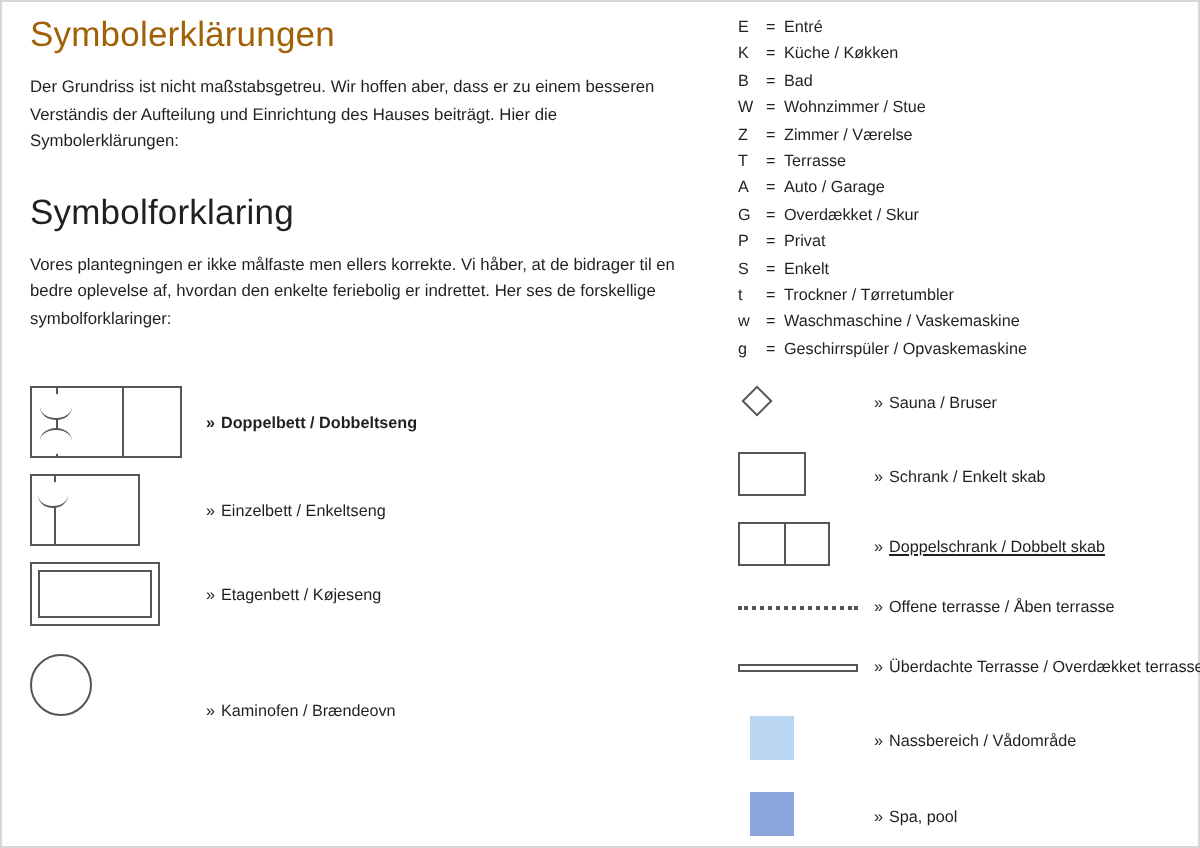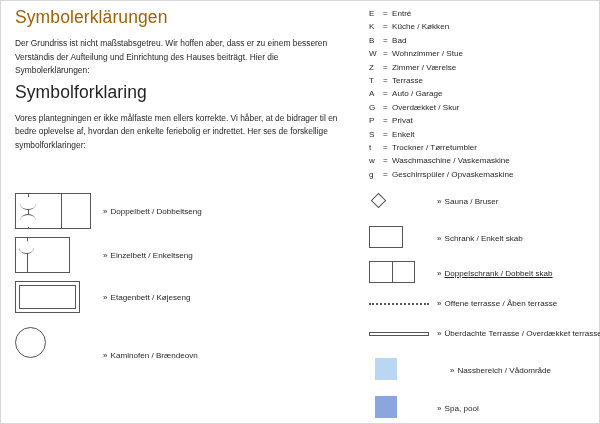--- a/index.html
+++ b/index.html
@@ -40,21 +40,21 @@
   .para {
     font-size: 8.4px;
     line-height: 1.62;
     margin: 0;
     color: #231f20;
   }
   .title-da {
     font-size: 17.5px;
     font-weight: normal;
     letter-spacing: 0.1px;
-    margin: 4px 0 9px 0;
+    margin: 18px 0 9px 0;
     color: #231f20;
   }
 
   
   .left-legend {
     position: absolute;
     left: 14px;
     top: 192px;
     width: 340px;
   }
@@ -271,21 +271,21 @@
 
     <div class="lrow">
       <div class="sym" style="width:76px;height:36px;">
         <div class="bed" style="width:76px;height:36px;">
           <div class="pillow" style="width:13px;"></div>
           <div class="split" style="left:44.5px;"></div>
           <div class="curve" style="left:4px;top:3px;width:16px;height:13px;border-right:none;border-top:none;border-left:none;"></div>
           <div class="curve" style="left:4px;top:20px;width:16px;height:13px;border-right:none;border-bottom:none;border-left:none;"></div>
         </div>
       </div>
-      <div class="lbl" style="top:14px;">
+      <div class="lbl" style="top:14px;font-weight:bold;">
         <span class="arrow">»</span><span>Doppelbett / Dobbeltseng</span>
       </div>
     </div>
 
     <div class="lrow">
       <div class="sym" style="width:55px;height:36px;">
         <div class="bed" style="width:55px;height:36px;">
           <div class="pillow" style="width:12px;"></div>
           <div class="curve" style="left:3px;top:3px;width:15px;height:13px;border-right:none;border-top:none;border-left:none;"></div>
         </div>
@@ -432,21 +432,21 @@
       </div>
       <div class="lbl" style="top:3px;">
         <span class="arrow">»</span><span>Überdachte Terrasse / Overdækket terrasse</span>
       </div>
     </div>
 
     <div class="rrow" style="height:38px;">
       <div class="sym" style="left:6px;top:0;">
         <div class="swatch" id="sw-wet" style="background: rgb(185, 214, 242);"></div>
       </div>
-      <div class="lbl" style="top:8px;margin-left:13px;">
+      <div class="lbl" style="top:8px;">
         <span class="arrow">»</span><span>Nassbereich / Vådområde</span>
       </div>
     </div>
 
     <div class="rrow" style="height:38px;">
       <div class="sym" style="left:6px;top:0;">
         <div class="swatch" id="sw-spa" style="background: rgb(139, 166, 221);"></div>
       </div>
       <div class="lbl" style="top:8px;">
         <span class="arrow">»</span><span>Spa, pool</span>

